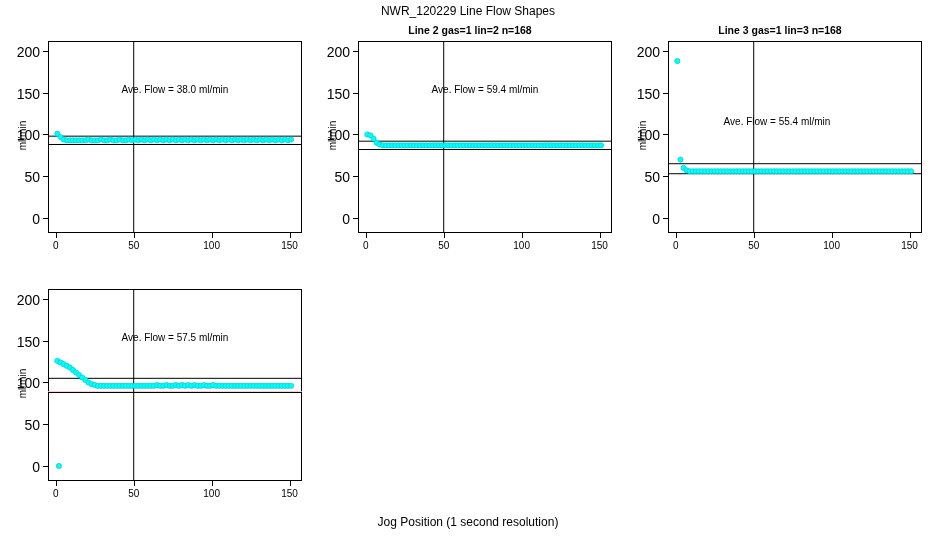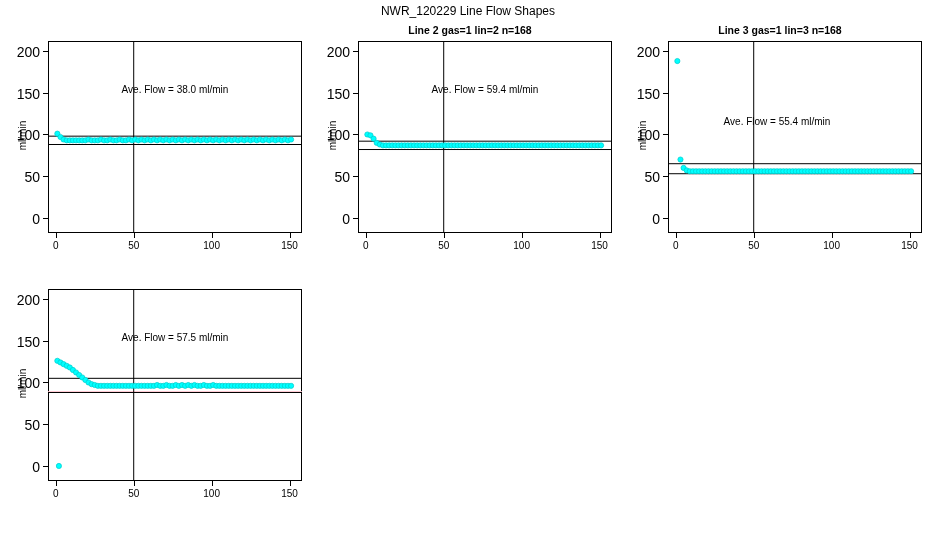--- a/index.html
+++ b/index.html
@@ -97,20 +97,21 @@
     left: 0;
     top: 0;
     overflow: visible;
   }
 </style>
 </head>
 <body>
 
 <div id="root">
   <div class="main-title">NWR_120229  Line Flow Shapes</div>
+  <div class="x-super-label">Jog Position (1 second resolution)</div>
 
   <div class="panel" id="panel-0" style="left:10px; top:24px; width:300px; height:255px;">
   <div class="plotbox" style="left: 38px; top: 17px; width: 254px; height: 192px;"></div>
       <div style="position: absolute; left: 38px; top: 17px; width: 254px; height: 192px;">
         <svg class="data-layer" width="254" height="192">
           <line x1="0" x2="254" y1="95.16521739130435" y2="95.16521739130435" stroke="#000000" stroke-width="1"></line>
           <line x1="0" x2="254" y1="103.51304347826087" y2="103.51304347826087" stroke="#000000" stroke-width="1"></line>
           <line y1="0" y2="192" x1="85.70552147239263" x2="85.70552147239263" stroke="#000000" stroke-width="1"></line>
           <circle cx="9.349693251533743" cy="92.66086956521738" r="2.6" fill="#00FFFF" stroke="#00CCCC" stroke-width="0.7"></circle>
           <circle cx="12.466257668711657" cy="96" r="2.6" fill="#00FFFF" stroke="#00CCCC" stroke-width="0.7"></circle>

